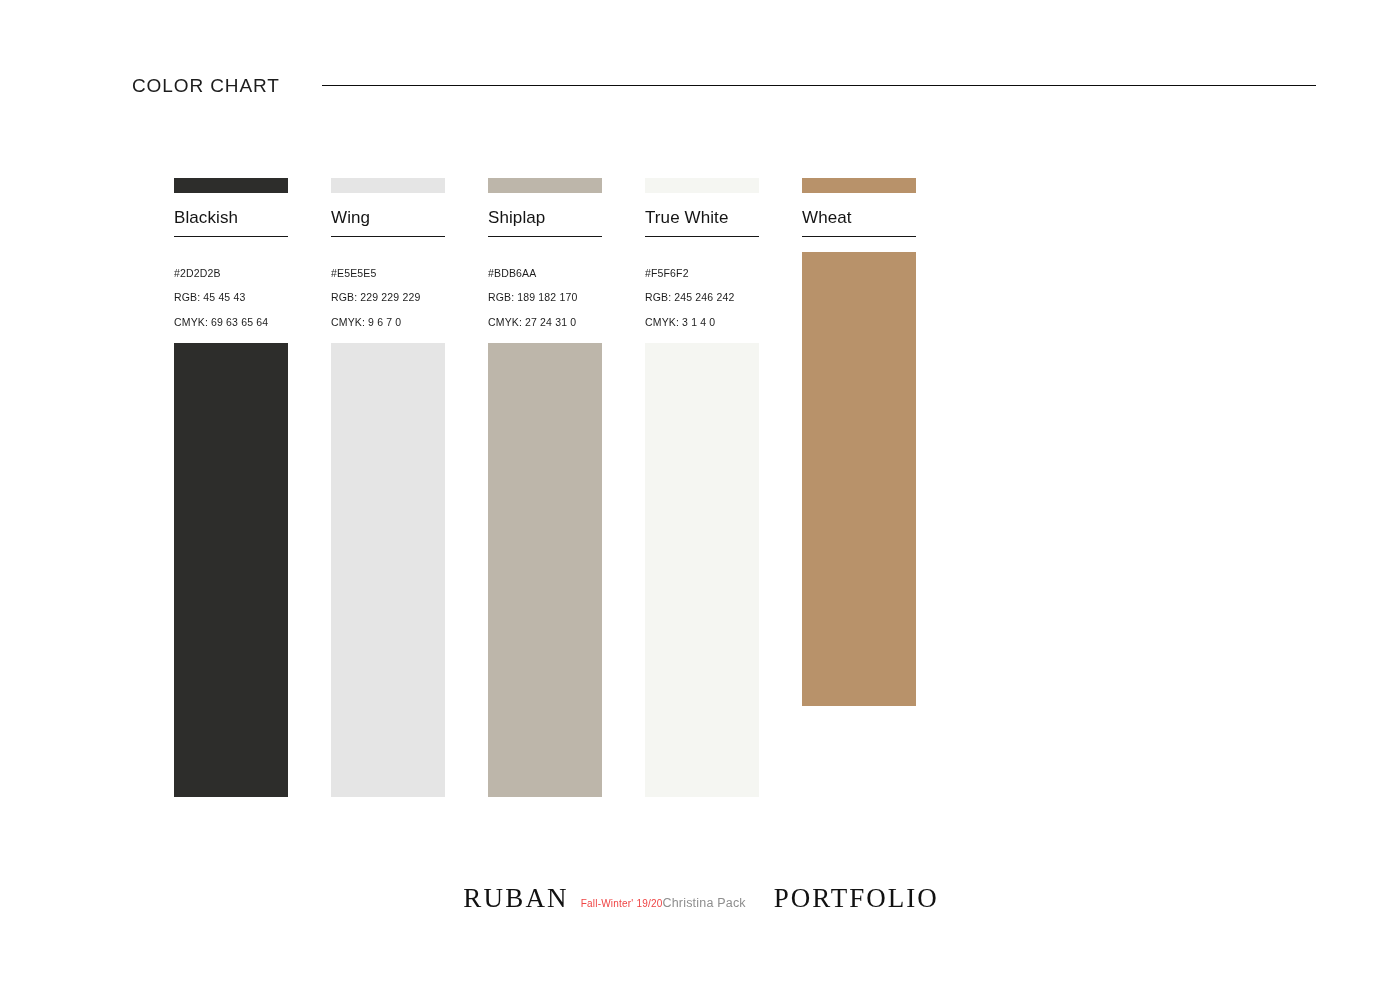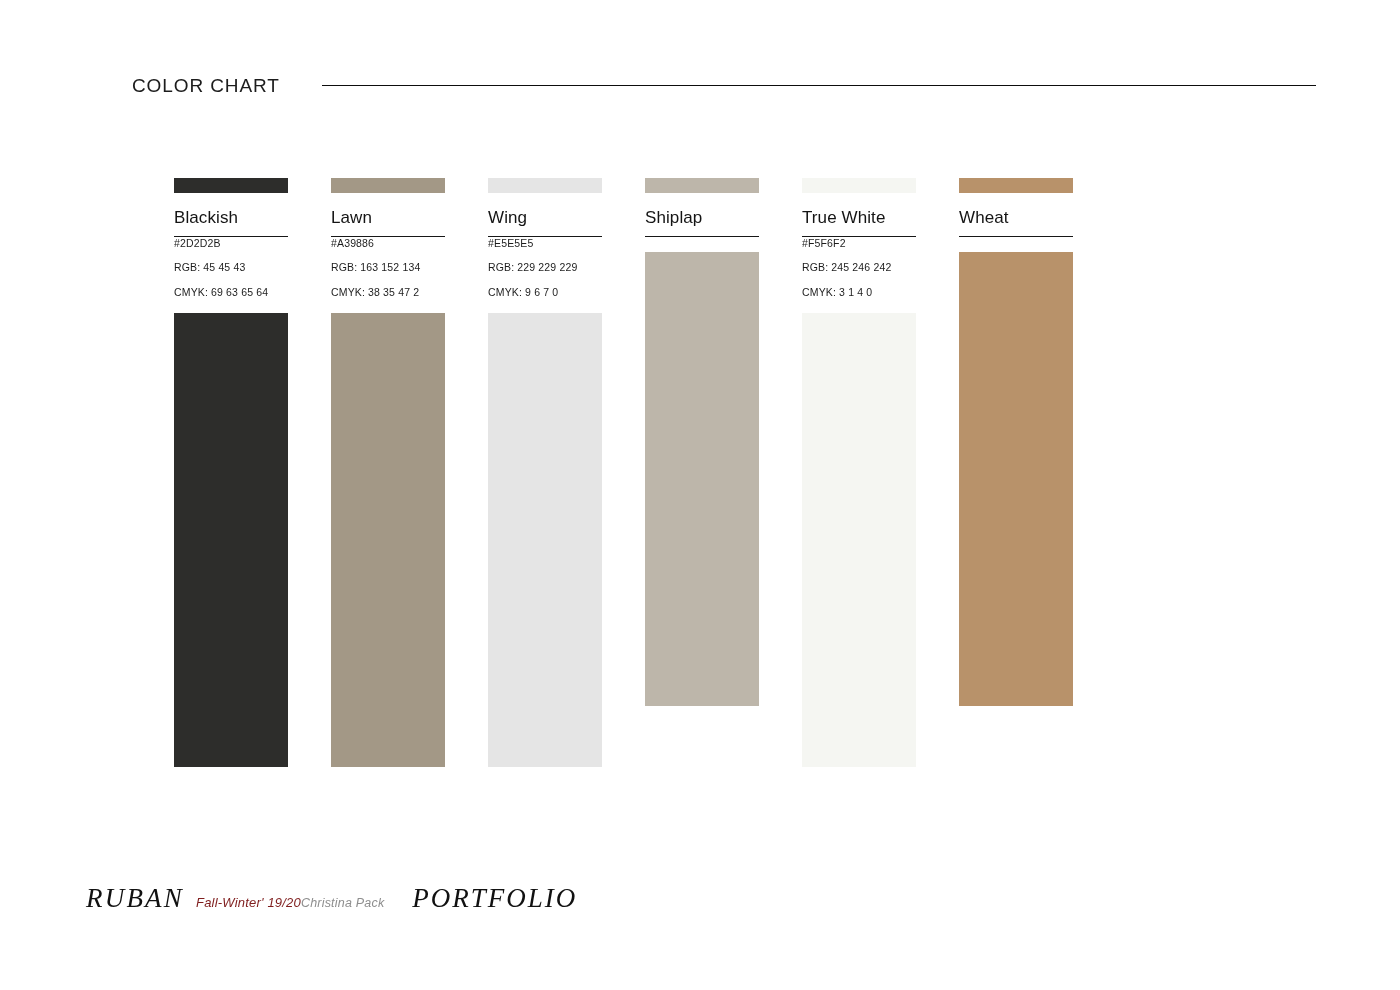--- a/index.html
+++ b/index.html
@@ -76,21 +76,21 @@
     white-space: nowrap;
   }
   .swatch-underline {
     margin-top: 8px;
     width: 114px;
     height: 0;
     border-top: 1.4px solid #171717;
   }
 
   .swatch-specs {
-    margin-top: 1px;
+    margin-top: 31px;
     display: flex;
     flex-direction: column;
     gap: 13px;
   }
   .spec-line {
     font-size: 10.5px;
     font-weight: 400;
     letter-spacing: 0.15px;
     color: #1d1d1d;
     white-space: nowrap;
@@ -105,41 +105,40 @@
 
   
   .footer {
     position: absolute;
     left: 86px;
     right: 84px;
     top: 885px;
     height: 34px;
     display: flex;
     align-items: baseline;
-    justify-content: flex-start;
-    font-style: italic;
+    justify-content: center;
   }
   .footer-left, .footer-right {
     display: flex;
     align-items: baseline;
   }
   .brand {
     font-family: "Liberation Serif", serif;
     font-size: 27px;
     font-weight: 400;
     letter-spacing: 2.2px;
     color: #111111;
     line-height: 1;
   }
   .season {
     margin-left: 12px;
-    font-size: 13px;
+    font-size: 10px;
     font-weight: 400;
     letter-spacing: 0.2px;
-    color: #7f1d1d;
+    color: #ef4444;
     line-height: 1;
   }
   .author {
     margin-right: 28px;
     font-size: 12.5px;
     font-weight: 400;
     letter-spacing: 0.2px;
     color: #8e8e8e;
     line-height: 1;
   }
@@ -166,45 +165,39 @@
       <div class="swatch-name">Blackish</div>
       <div class="swatch-underline"></div>
       <div class="swatch-specs">
         <div class="spec-line">#2D2D2B</div>
         <div class="spec-line">RGB: 45 45 43</div>
         <div class="spec-line">CMYK: 69 63 65 64</div>
       </div>
       <div class="swatch-block" style="background: rgb(45, 45, 43);"></div>
     </div>
     <div class="swatch-col">
-      <div class="swatch-bar" style="background: rgb(163, 152, 134);"></div>
-      <div class="swatch-name">Lawn</div>
-      <div class="swatch-underline"></div>
-      <div class="swatch-specs">
-        <div class="spec-line">#A39886</div>
-        <div class="spec-line">RGB: 163 152 134</div>
-        <div class="spec-line">CMYK: 38 35 47 2</div>
-      </div>
-      <div class="swatch-block" style="background: rgb(163, 152, 134);"></div>
-    </div>
-    <div class="swatch-col">
       <div class="swatch-bar" style="background: rgb(229, 229, 229);"></div>
       <div class="swatch-name">Wing</div>
       <div class="swatch-underline"></div>
       <div class="swatch-specs">
         <div class="spec-line">#E5E5E5</div>
         <div class="spec-line">RGB: 229 229 229</div>
         <div class="spec-line">CMYK: 9 6 7 0</div>
       </div>
       <div class="swatch-block" style="background: rgb(229, 229, 229);"></div>
     </div>
     <div class="swatch-col">
       <div class="swatch-bar" style="background: rgb(189, 182, 170);"></div>
       <div class="swatch-name">Shiplap</div>
       <div class="swatch-underline"></div>
+      <div class="swatch-specs">
+        <div class="spec-line">#BDB6AA</div>
+        <div class="spec-line">RGB: 189 182 170</div>
+        <div class="spec-line">CMYK: 27 24 31 0</div>
+      </div>
       <div class="swatch-block" style="background: rgb(189, 182, 170);"></div>
     </div>
     <div class="swatch-col">
       <div class="swatch-bar" style="background: rgb(245, 246, 242);"></div>
       <div class="swatch-name">True White</div>
       <div class="swatch-underline"></div>
       <div class="swatch-specs">
         <div class="spec-line">#F5F6F2</div>
         <div class="spec-line">RGB: 245 246 242</div>
         <div class="spec-line">CMYK: 3 1 4 0</div>

